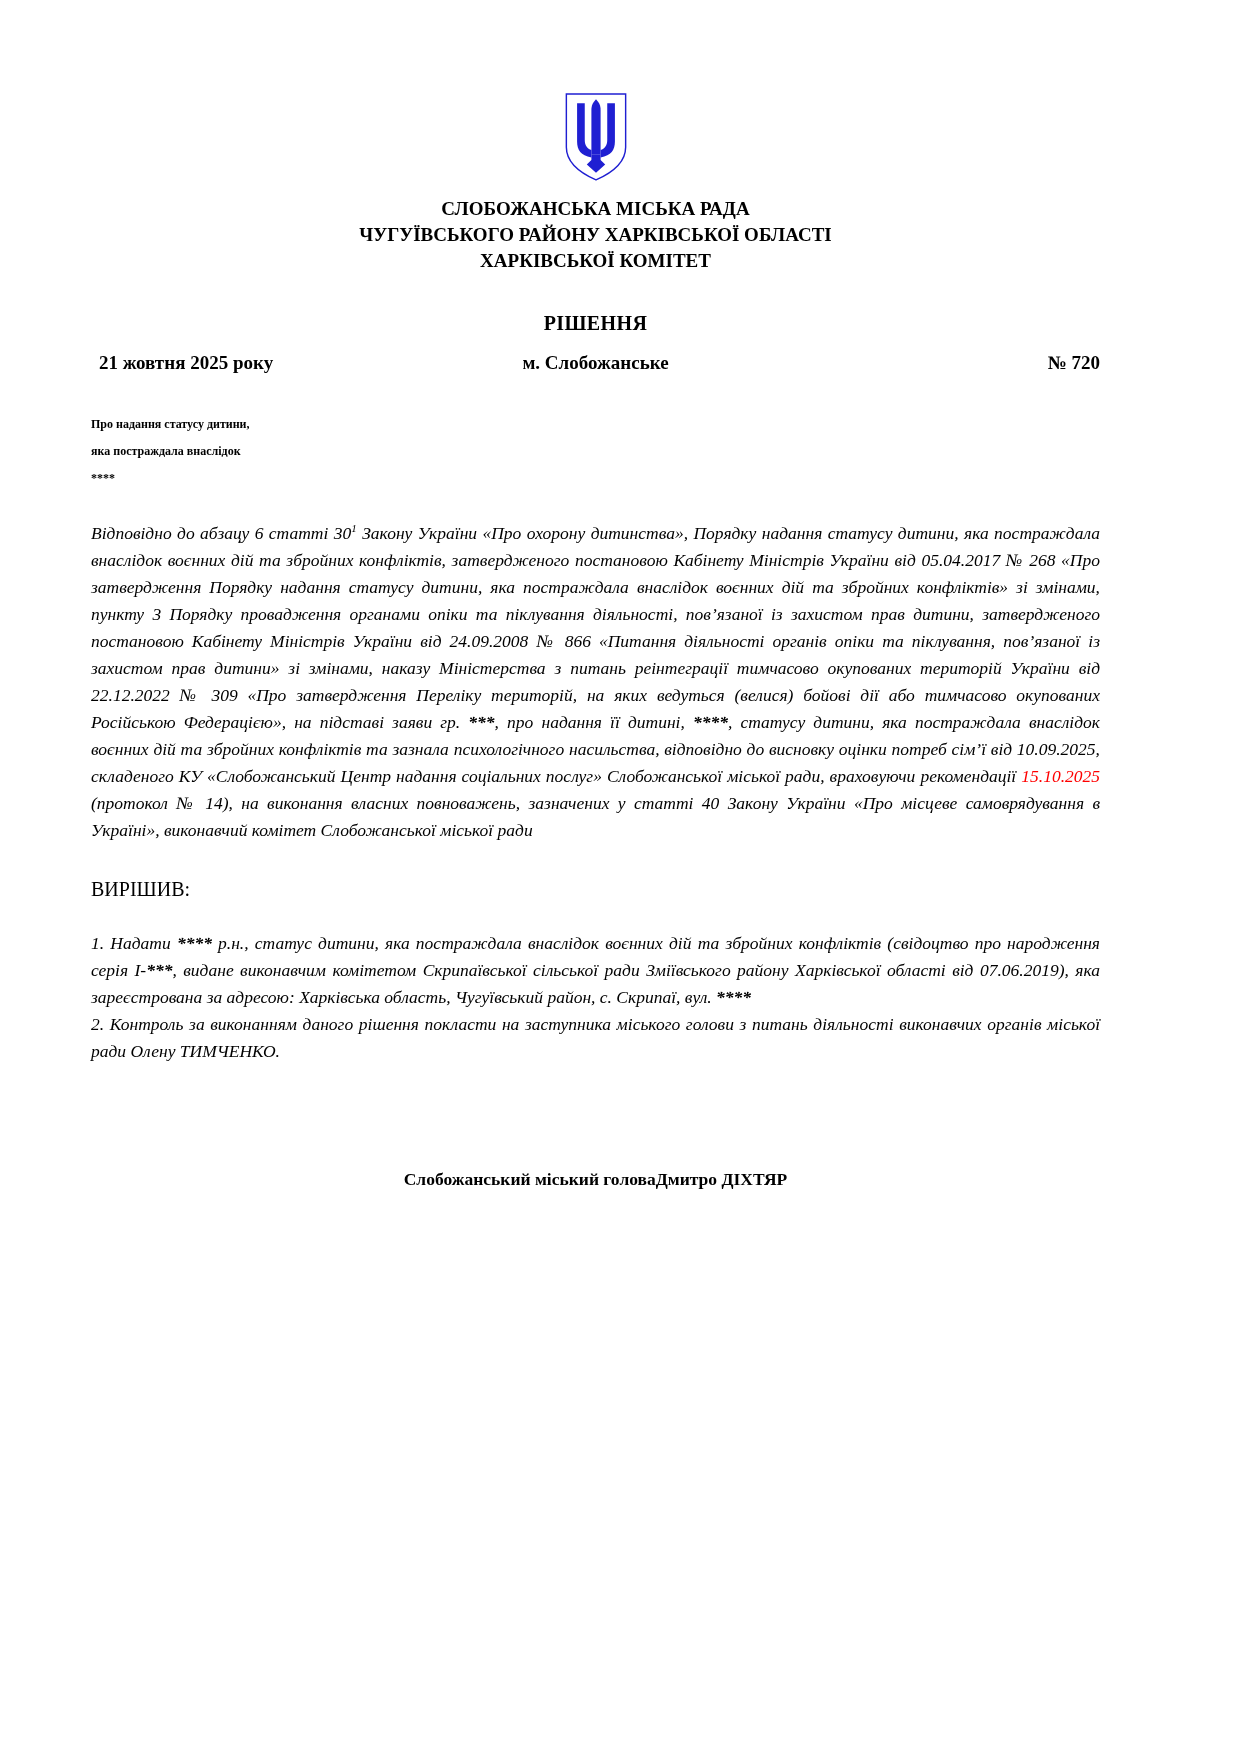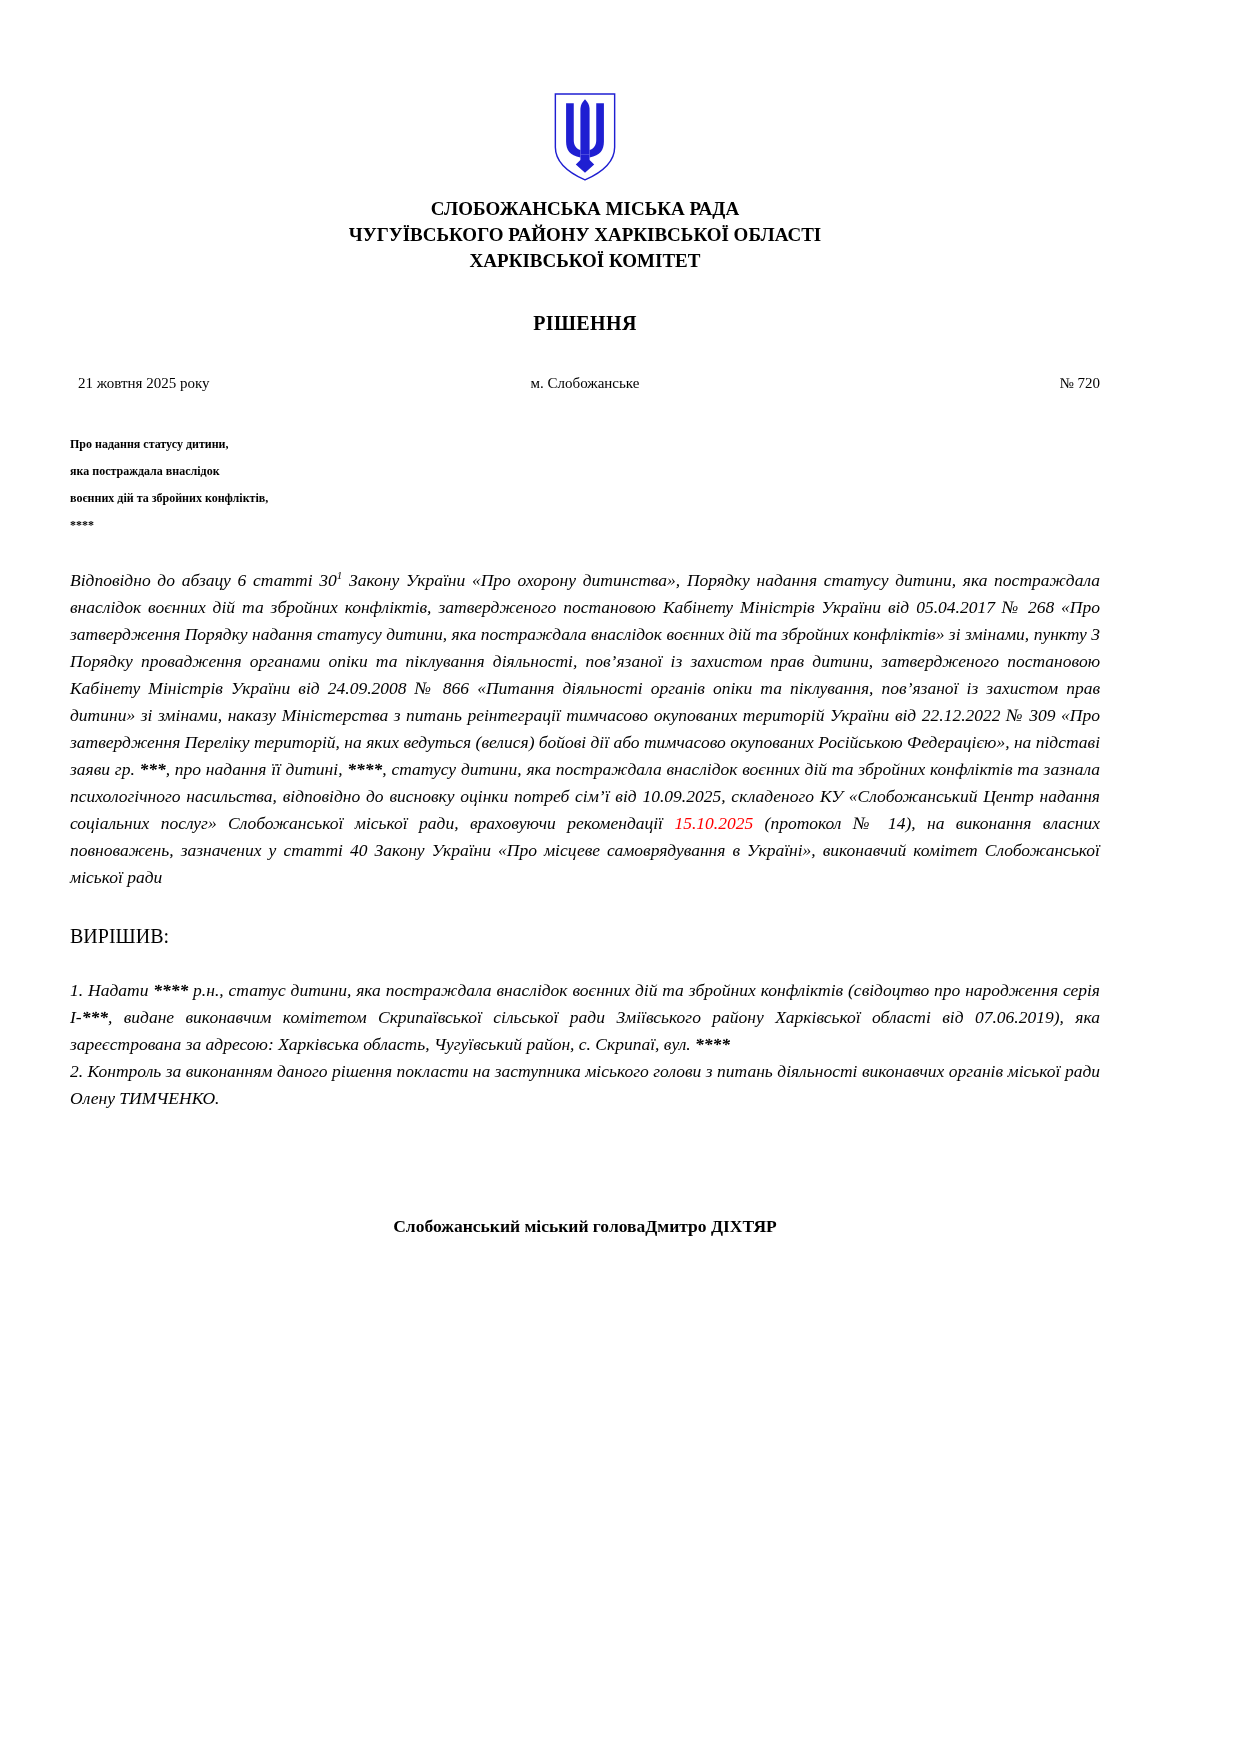--- a/index.html
+++ b/index.html
@@ -11,21 +11,21 @@
     width: 1240px;
     height: 1754px;
     font-family: "Liberation Serif", serif;
     color: #000000;
     position: relative;
   }
   .page {
     box-sizing: border-box;
     width: 1240px;
     height: 1754px;
-    padding: 92px 140px 0 70px;
+    padding: 92px 140px 0 91px;
   }
   .emblem-wrap {
     text-align: center;
     margin-bottom: 8px;
   }
   .emblem-wrap svg { display: inline-block; }
   .org-header {
     text-align: center;
     font-weight: bold;
     font-size: 19px;
@@ -34,23 +34,24 @@
   .doc-type {
     text-align: center;
     font-weight: bold;
     font-size: 20px;
     letter-spacing: 0.4px;
     margin-top: 38px;
   }
   .meta-row {
     display: grid;
     grid-template-columns: 1fr 1fr 1fr;
-    margin-top: 36px;
-    font-size: 15px;
+    margin-top: 16px;
+    font-size: 19px;
     line-height: 24px;
+    font-weight: bold;
   }
   .meta-date   { text-align: left; padding-left: 8px; }
   .meta-place  { text-align: center; }
   .meta-number { text-align: right; }
   .subject {
     font-weight: bold;
     font-size: 12px;
     line-height: 27px;
     margin-top: 36px;
   }
@@ -110,21 +111,20 @@
 
   <div class="meta-row">
     <div class="meta-date">21 жовтня 2025 року</div>
     <div class="meta-place">м. Слобожанське</div>
     <div class="meta-number">№ 720</div>
   </div>
 
   <div class="subject">
     <div>Про надання статусу дитини,</div>
     <div>яка постраждала внаслідок</div>
-    <div>воєнних дій та збройних конфліктів,</div>
     <div>****</div>
   </div>
 
   <p class="preamble"><span>Відповідно до абзацу 6 статті 30</span><sup class="seg-sup">1</sup><span> Закону України «Про охорону дитинства», Порядку надання статусу дитини, яка постраждала внаслідок воєнних дій та збройних конфліктів, затвердженого постановою Кабінету Міністрів України від 05.04.2017 № 268 «Про затвердження Порядку надання статусу дитини, яка постраждала внаслідок воєнних дій та збройних конфліктів» зі змінами, пункту 3 Порядку провадження органами опіки та піклування діяльності, пов’язаної із захистом прав дитини, затвердженого постановою Кабінету Міністрів України від 24.09.2008 № 866 «Питання діяльності органів опіки та піклування, пов’язаної із захистом прав дитини» зі змінами, наказу Міністерства з питань реінтеграції тимчасово окупованих територій України від 22.12.2022 № 309 «Про затвердження Переліку територій, на яких ведуться (велися) бойові дії або тимчасово окупованих Російською Федерацією», на підставі заяви гр. </span><span class="seg-bold">***</span><span>, про надання її дитині, </span><span class="seg-bold">****</span><span>, статусу дитини, яка постраждала внаслідок воєнних дій та збройних конфліктів та зазнала психологічного насильства, відповідно до висновку оцінки потреб сім’ї від 10.09.2025, складеного КУ «Слобожанський Центр надання соціальних послуг» Слобожанської міської ради, враховуючи рекомендації </span><span class="seg-red">15.10.2025</span><span> (протокол № 14), на виконання власних повноважень, зазначених у статті 40 Закону України «Про місцеве самоврядування в Україні», виконавчий комітет Слобожанської міської ради</span></p>
 
   <div class="resolved">ВИРІШИВ:</div>
 
   <div class="items">
     <div><span>1. Надати </span><span class="seg-bold">****</span><span> р.н., статус дитини, яка постраждала внаслідок воєнних дій та збройних конфліктів (свідоцтво про народження серія І-</span><span class="seg-bold">***</span><span>, видане виконавчим комітетом Скрипаївської сільської ради Зміївського району Харківської області від 07.06.2019), яка зареєстрована за адресою: Харківська область, Чугуївський район, с. Скрипаї, вул. </span><span class="seg-bold">****</span></div>
     <div>2. Контроль за виконанням даного рішення покласти на заступника міського голови з питань діяльності виконавчих органів міської ради Олену ТИМЧЕНКО.</div>

